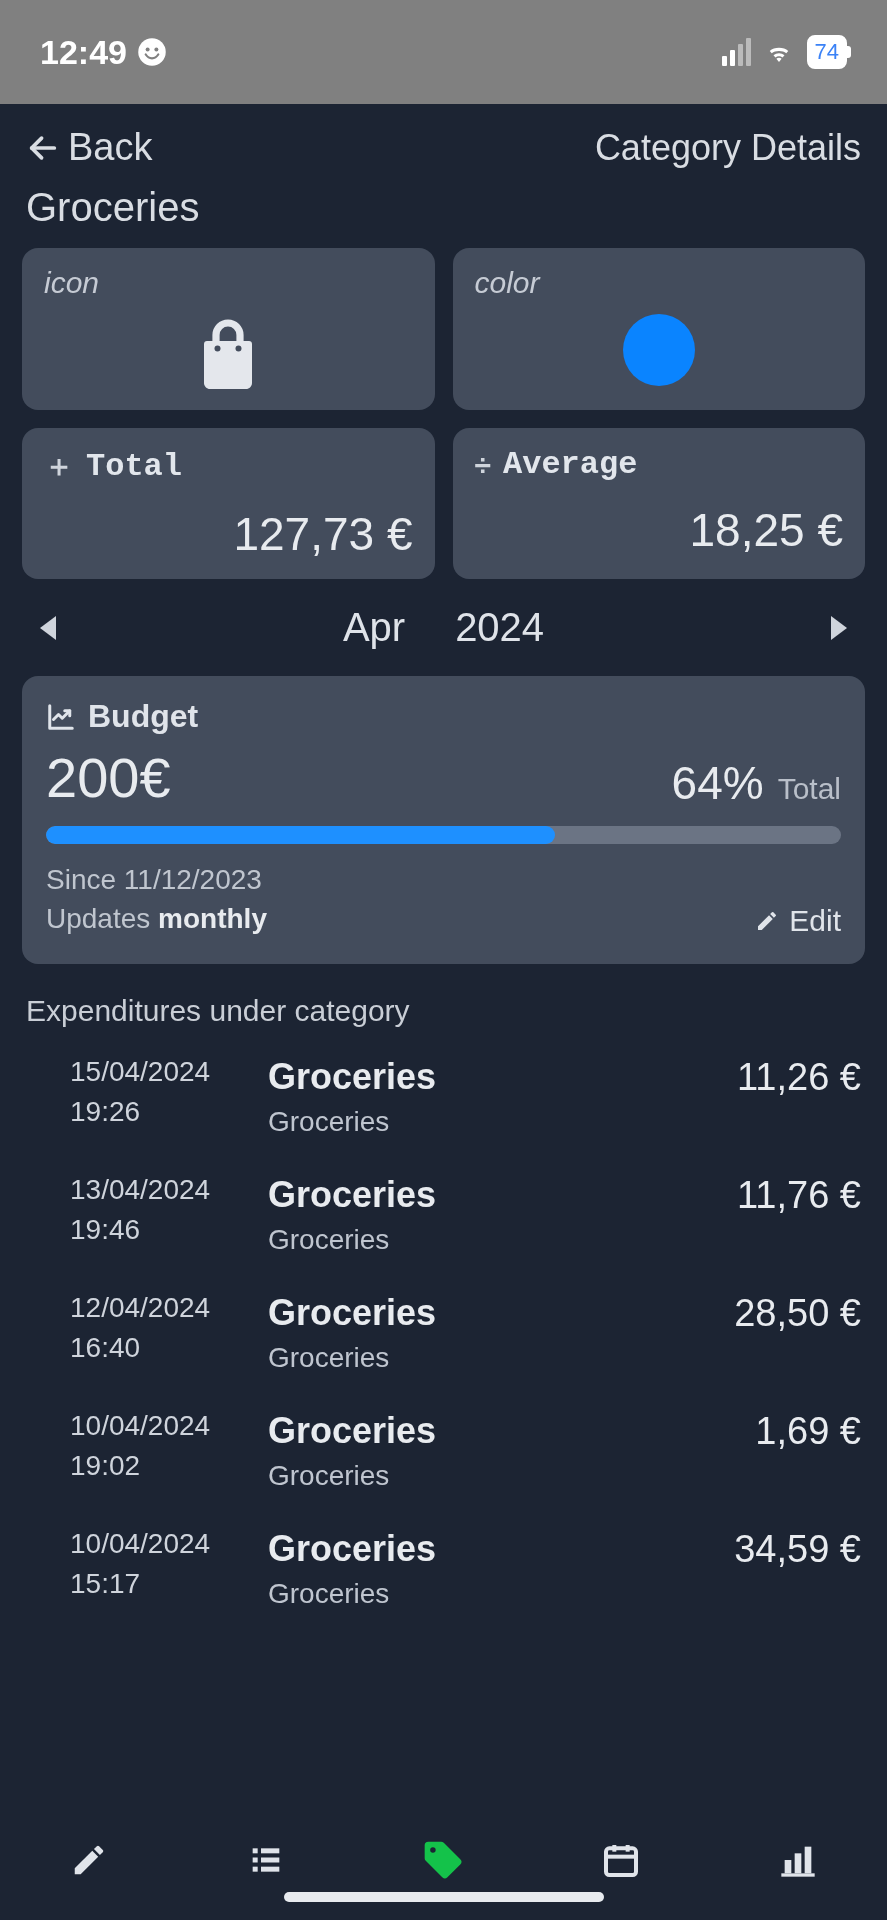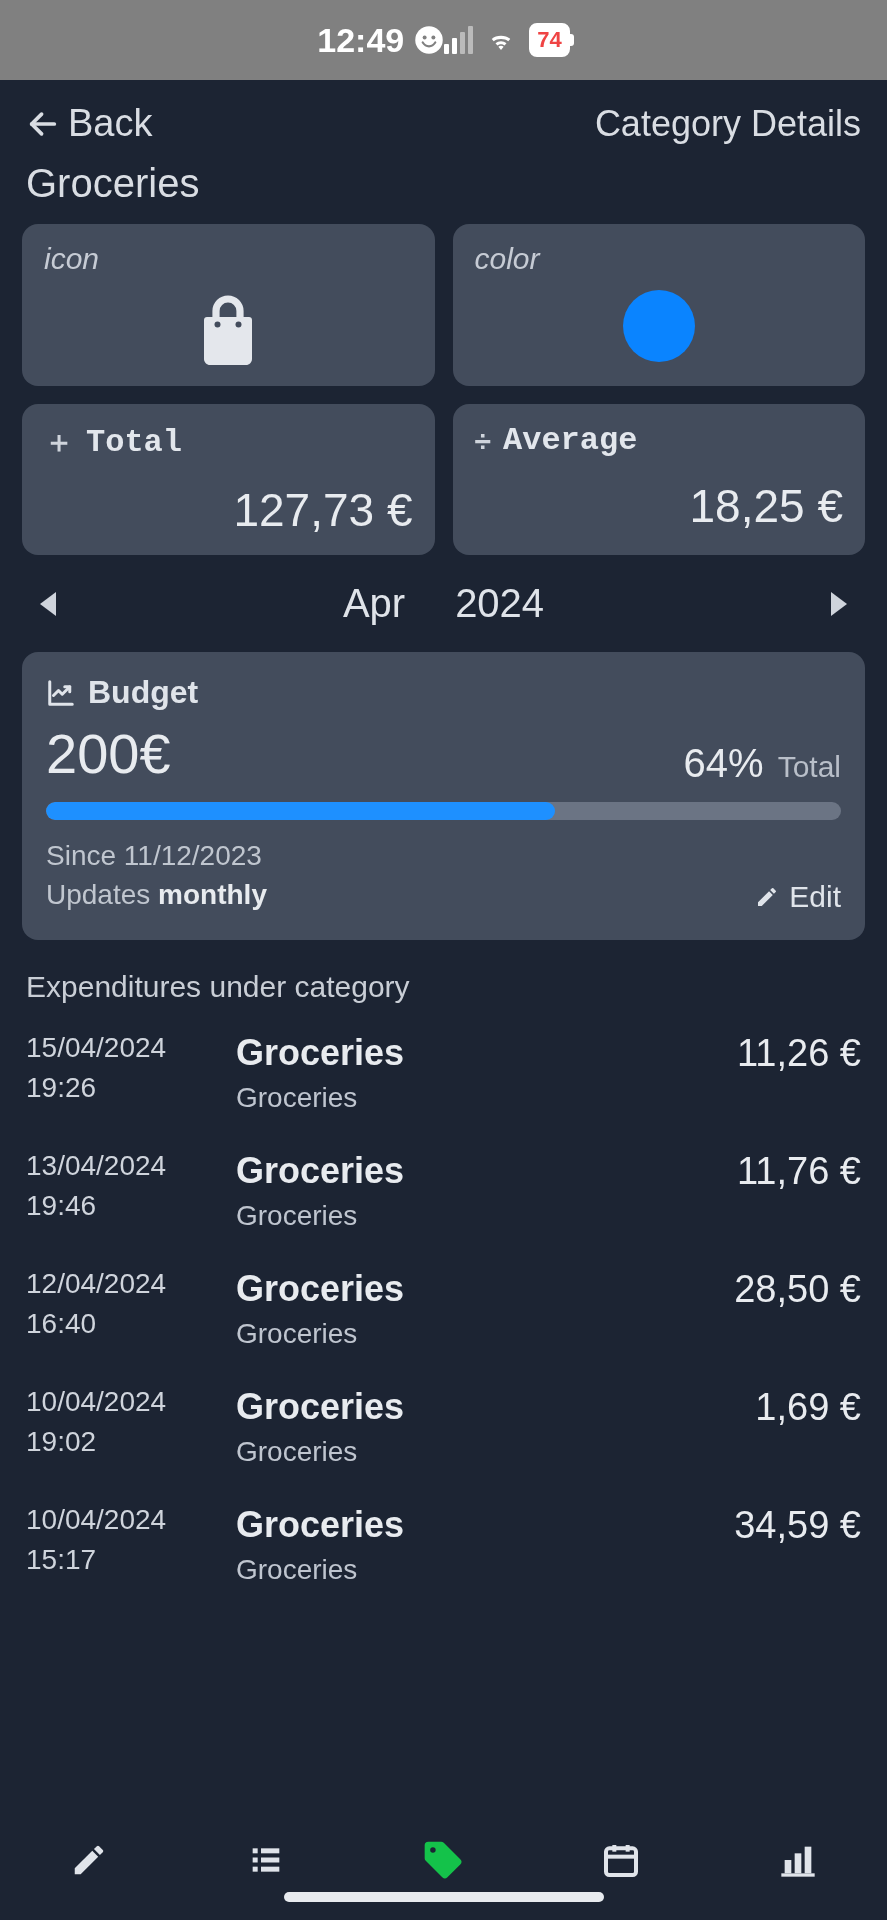--- a/index.html
+++ b/index.html
@@ -6,37 +6,37 @@
 body {
   width: 887px;
   height: 1920px;
   background: #1c2433;
   font-family: -apple-system, BlinkMacSystemFont, "Segoe UI", sans-serif;
   color: #e8ebef;
   overflow: hidden;
   position: relative;
 }
 .status-bar {
-  height: 80px;
+  height: 104px;
   background: #808080;
   display: flex;
   align-items: center;
-  justify-content: center;
+  justify-content: space-between;
   padding: 0 40px;
   color: #fff;
 }
 .status-left { display: flex; align-items: center; gap: 10px; font-size: 34px; font-weight: 700; }
 .status-right { display: flex; align-items: center; gap: 14px; }
 .signal-bars { display: inline-flex; align-items: flex-end; gap: 3px; }
 .signal-bars span { width: 5px; background: #bbb; border-radius: 1px; }
 .signal-bars span.on { background: #fff; }
 .wifi { width: 28px; height: 22px; }
 .battery {
   display: inline-flex; align-items: center; border: 2px solid #fff; border-radius: 8px;
-  padding: 2px 6px; font-size: 22px; font-weight: 700; position: relative; color:#ef4444; background:#fff;
+  padding: 2px 6px; font-size: 22px; font-weight: 400; position: relative; color:#3b82f6; background:#fff;
 }
 .battery::after { content:""; position:absolute; right:-6px; top:50%; transform:translateY(-50%); width:4px; height:12px; background:#fff; border-radius: 0 3px 3px 0;}
 .nav-row {
   display: flex; align-items: center; justify-content: space-between;
   padding: 22px 26px 8px 26px;
 }
 .back-btn { display: flex; align-items: center; gap: 8px; font-size: 38px; color: #d9dde3; }
 .page-title { font-size: 36px; color: #d9dde3; }
 .category-name { font-size: 40px; color: #d9dde3; padding: 8px 26px 18px 26px; }
 .cards-row { display: flex; gap: 18px; padding: 0 22px; }
@@ -55,30 +55,30 @@
 .month-row { display:flex; align-items:center; justify-content:space-between; padding: 26px 40px; }
 .tri-left, .tri-right { width:0; height:0; }
 .tri-left { border-top:12px solid transparent; border-bottom:12px solid transparent; border-right:16px solid #cfd4dc; }
 .tri-right { border-top:12px solid transparent; border-bottom:12px solid transparent; border-left:16px solid #cfd4dc; }
 .month-center { display:flex; gap: 50px; font-size: 40px; color:#dfe3e9; }
 .budget-card { margin: 0 22px; background:#434c5c; border-radius:16px; padding: 22px 24px 26px 24px; }
 .budget-head { display:flex; align-items:center; gap:12px; font-size: 32px; font-weight:700; color:#e0e4ea; }
 .budget-row2 { display:flex; align-items:flex-end; justify-content:space-between; margin-top: 10px; }
 .budget-amount { font-size: 56px; color:#e8ebef; }
 .budget-right { display:flex; align-items:baseline; gap: 14px; }
-.budget-pct { font-size: 40px; color:#e8ebef; }
+.budget-pct { font-size: 46px; color:#e8ebef; }
 .budget-used { font-size: 30px; color:#b9bfc9; }
 .progress { position:relative; height: 18px; border-radius: 10px; background:#6b7484; margin-top: 16px; overflow:hidden; }
 .progress-fill { position:absolute; left:0; top:0; bottom:0; border-radius:10px; }
 .budget-foot { display:flex; justify-content:space-between; align-items:flex-end; margin-top:16px; }
 .budget-meta { font-size: 28px; color:#c0c6cf; line-height:1.4; }
 .budget-meta b { color:#e8ebef; font-weight:700; }
 .edit-btn { display:flex; align-items:center; gap:10px; font-size: 30px; color:#e0e4ea; }
 .section-label { font-size: 30px; color:#c9ced6; padding: 30px 26px 10px 26px; }
-.tx-row { display:flex; align-items:flex-start; padding: 18px 26px; gap: 20px; }
+.tx-row { display:flex; align-items:flex-start; padding: 18px 26px; gap: 8px; margin-left: 44px; }
 .tx-dt { width: 190px; }
 .tx-date { font-size: 28px; color:#cfd4dc; }
 .tx-time { font-size: 28px; color:#cfd4dc; margin-top: 8px; }
 .tx-main { flex:1; }
 .tx-title { font-size: 36px; font-weight:700; color:#e8ebef; }
 .tx-sub { font-size: 28px; color:#bfc5cf; margin-top: 8px; }
 .tx-amt { font-size: 38px; color:#e8ebef; white-space: nowrap; }
 .tabbar {
   position:absolute; left:0; right:0; bottom:0; height: 120px;
   display:flex; align-items:center; justify-content:space-around; background:#1c2433;

